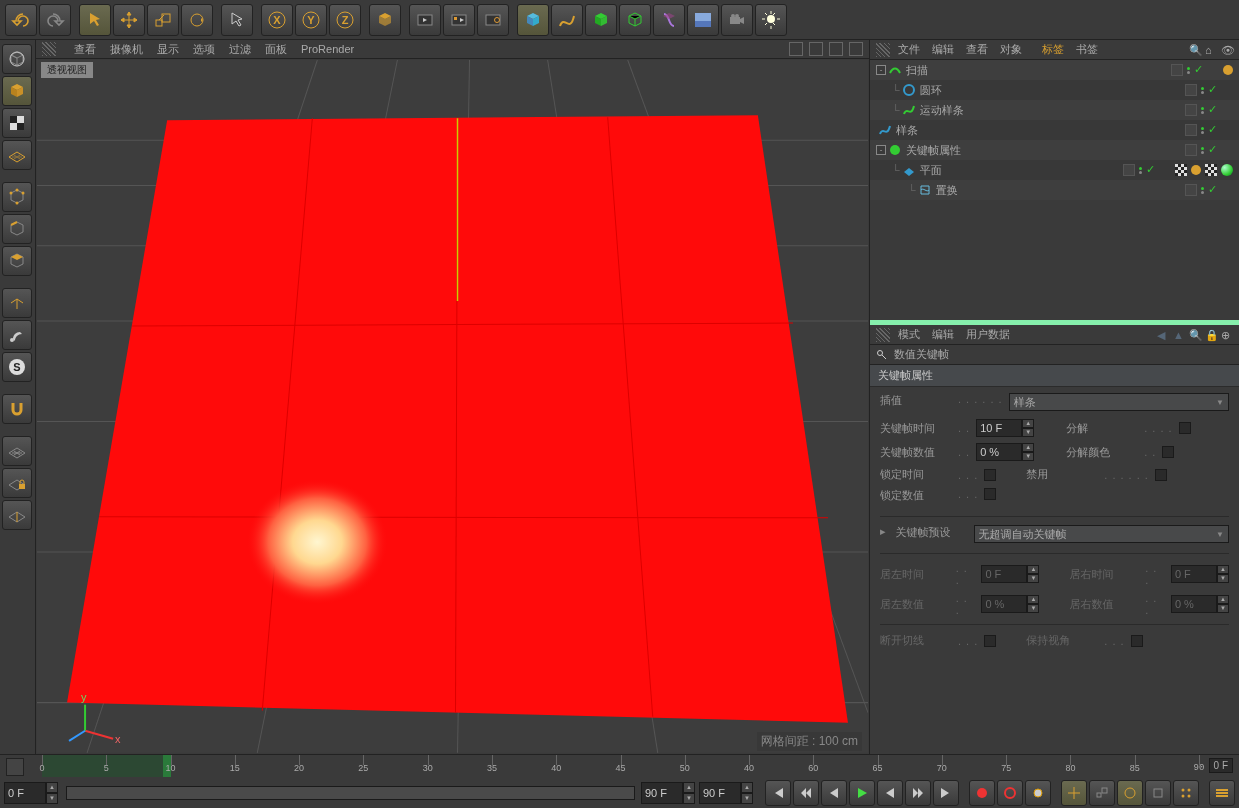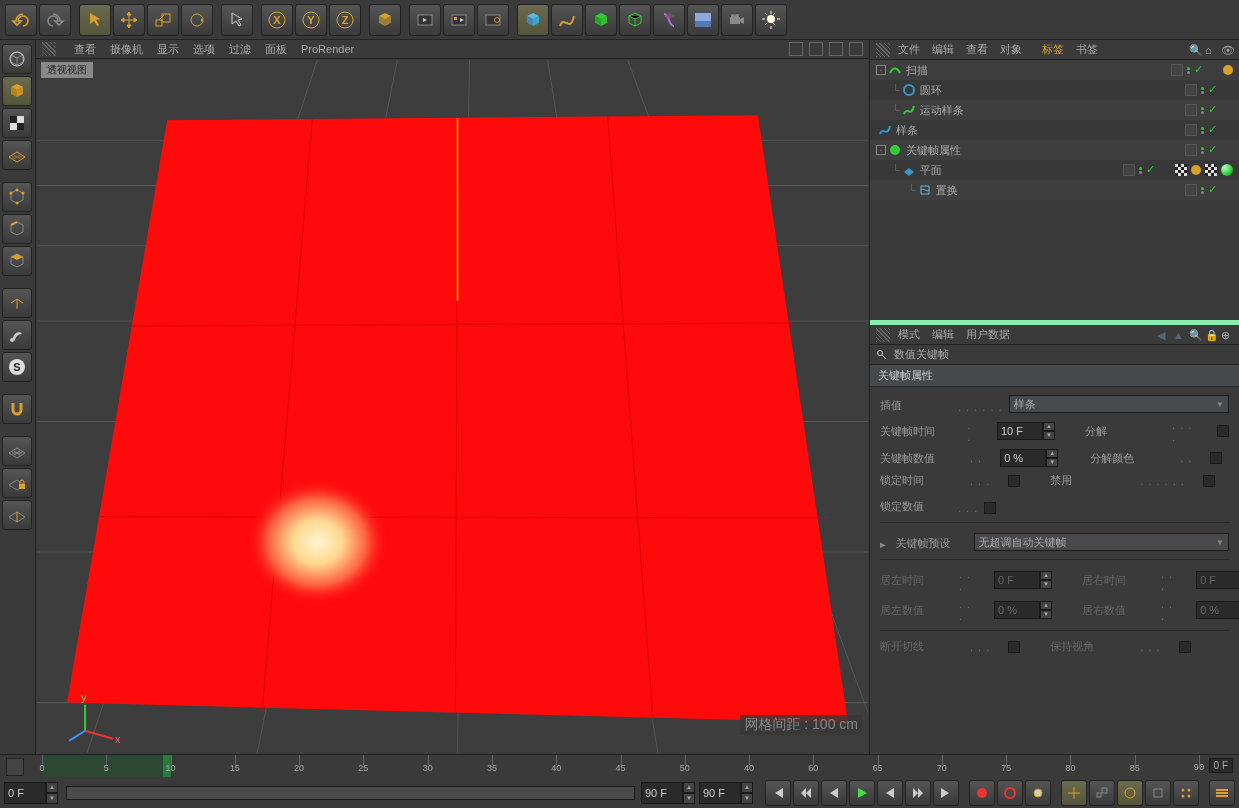--- a/index.html
+++ b/index.html
@@ -22,21 +22,21 @@
 .center-col { flex:1; display:flex; flex-direction:column; background:#3a3a3a; }
 .view-menu { height:22px; background:#3a3a3a; display:flex; align-items:center; padding:0 6px; gap:14px; border-bottom:1px solid #222; }
 .view-menu span { cursor:pointer; }
 .view-menu .hatch{width:14px;height:14px;background:repeating-linear-gradient(45deg,#666 0 1px,#3a3a3a 1px 3px);margin-right:4px;}
 .view-icons{margin-left:auto;display:flex;gap:6px;}
 .view-icons div{width:14px;height:14px;border:1px solid #666;cursor:pointer;}
 
 .viewport-wrap { flex:1; position:relative; background:#3e3e3e; margin:1px; }
 .viewport-label { position:absolute; top:2px; left:4px; background:#888; color:#222; padding:1px 6px; font-size:10px; }
 .viewport { width:100%; height:100%; }
-.viewport-status { position:absolute; bottom:18px; right:6px; background:rgba(55,55,55,.8); padding:1px 4px; font-size:14px; color:#888; }
+.viewport-status { position:absolute; bottom:2px; right:6px; background:rgba(55,55,55,.8); padding:1px 4px; font-size:12px; color:#888; }
 
 .right-col { width:370px; background:#3a3a3a; border-left:1px solid #222; display:flex; flex-direction:column; }
 
 
 .panel-header { height:20px; background:#3a3a3a; display:flex; align-items:center; padding:0 6px; gap:12px; border-bottom:1px solid #222; }
 .panel-header .hatch{width:14px;height:14px;background:repeating-linear-gradient(45deg,#666 0 1px,#3a3a3a 1px 3px);margin-right:-4px;}
 .panel-header span{cursor:pointer;}
 .panel-header .hl{color:#d9a030;margin-left:8px;}
 .panel-header .right-icons{margin-left:auto;display:flex;gap:4px;}
 .panel-header .right-icons div{width:12px;height:12px;cursor:pointer;}
@@ -58,33 +58,33 @@
 .dots-v i:first-child{background:#3c3;} .dots-v i:nth-child(2){background:#888;}
 .sq{width:12px;height:12px;border:1px solid #555;background:#444;}
 .tag-dot{width:10px;height:10px;border-radius:50%;}
 
 
 .attr-panel { flex:1; border-top:5px solid #86efac; display:flex; flex-direction:column; overflow:auto;}
 .attr-title { height:20px; display:flex; align-items:center; padding:0 6px; gap:6px; background:#3a3a3a; border-bottom:1px solid #222;}
 .attr-title .gear{width:12px;height:12px;}
 .attr-section { background:#46494c; padding:3px 8px; color:#ccc; border-bottom:1px solid #2b2b2b;}
 .attr-body { padding:6px 10px; display:flex; flex-direction:column; gap:6px;}
-.attr-row { display:flex; align-items:flex-end; gap:6px; height:20px;}
+.attr-row { display:flex; align-items:flex-start; gap:6px; height:20px;}
 .attr-label { width:72px; color:#999; white-space:nowrap;}
 .attr-label.dim{color:#666;}
 .attr-dots{color:#666;letter-spacing:1px;}
 .spinner{width:60px;display:flex;}
 .spinner input{width:46px;background:#2a2a2a;border:1px solid #1a1a1a;color:#ccc;padding:0 3px;height:18px;}
 .spinner .arrows{width:12px;display:flex;flex-direction:column;}
 .spinner .arrows div{height:9px;background:#444;border:1px solid #1a1a1a;font-size:6px;text-align:center;line-height:6px;cursor:pointer;}
 .attr-select { flex:1; background:#48494a; border:1px solid #1a1a1a; height:18px; padding:0 4px; display:flex; align-items:center; justify-content:space-between; cursor:pointer;}
 .attr-select .tri{font-size:8px;color:#888;}
 .attr-check { width:12px; height:12px; background:#2a2a2a; border:1px solid #1a1a1a; cursor:pointer;}
 .attr-2col{display:flex;gap:30px;}
-.attr-2col>div{display:flex;align-items:center;gap:18px;}
+.attr-2col>div{display:flex;align-items:center;gap:6px;}
 hr.attr-hr{border:none;border-top:1px solid #2a2a2a;margin:2px 0;}
 
 
 .timeline-area { height:54px; background:#3a3a3a; border-top:1px solid #222; display:flex; flex-direction:column;}
 .ruler { height:24px; display:flex; align-items:flex-start; position:relative; padding-left:42px; padding-right:40px;}
 .ruler-goto{position:absolute;left:6px;top:3px;width:18px;height:18px;border:1px solid #222;background:#444;cursor:pointer;}
 .ruler-track{flex:1;height:22px;position:relative;background:#3a3a3a;}
 .ruler-tick{position:absolute;top:0;width:1px;height:6px;background:#666;}
 .ruler-tick.major{height:10px;}
 .ruler-num{position:absolute;top:8px;font-size:9px;color:#aaa;transform:translateX(-50%);}

